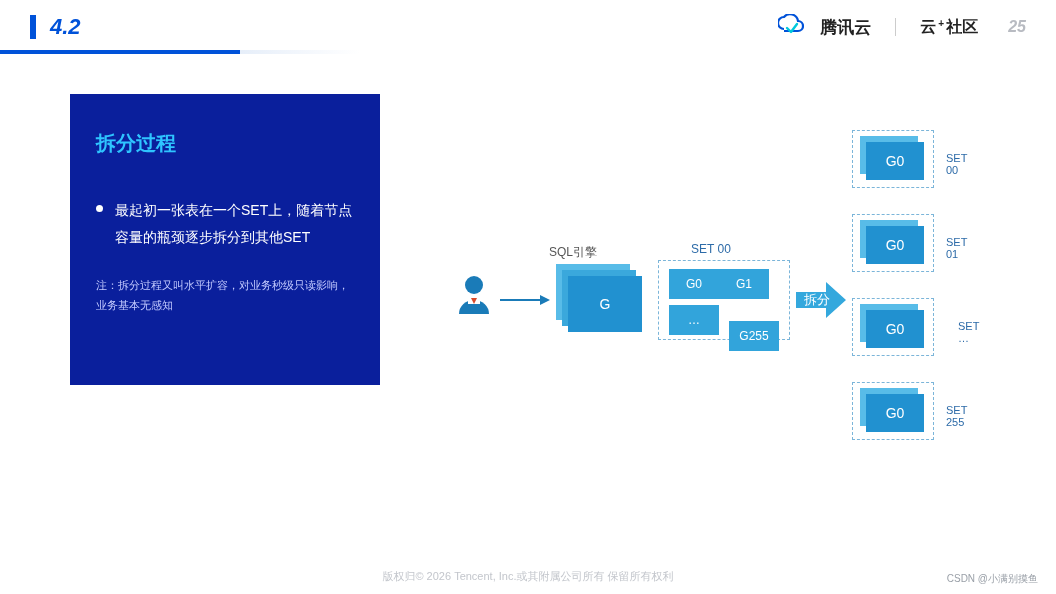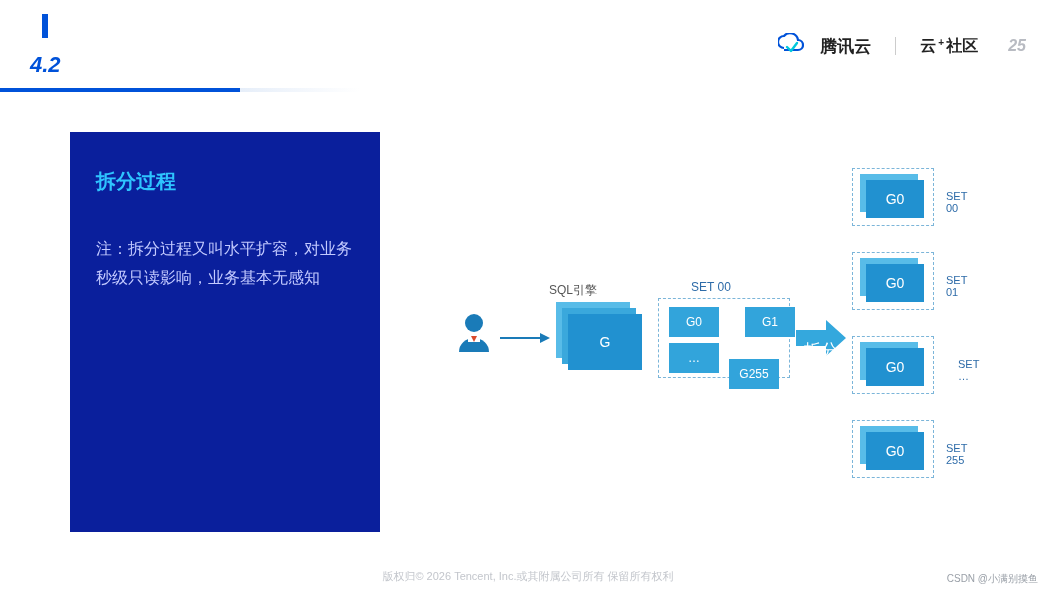--- a/index.html
+++ b/index.html
@@ -2,44 +2,44 @@
 <html><head>
 <meta charset="utf-8">
 <style>
   * { margin: 0; padding: 0; box-sizing: border-box; }
   body {
     width: 1056px; height: 594px;
     font-family: "Microsoft YaHei", "PingFang SC", Arial, sans-serif;
     background: #fff; color: #333; position: relative; overflow: hidden;
   }
   .header { display:flex; align-items:center; padding: 14px 30px 0 30px; }
-  .title-bar { display:flex; align-items:center; gap:14px;flex-direction:column; }
+  .title-bar { display:flex; align-items:center; gap:14px; }
   .blue-accent { width:6px; height:24px; background:#0052d9; }
   .section-num { color:#0052d9; font-size:22px; font-style:italic; font-weight:700; }
   .section-title { color:#0052d9; font-size:22px; font-weight:700; }
   .spacer { flex:1; }
   .brand { display:flex; align-items:center; gap:16px; color:#222; font-weight:600; }
   .brand-divider { width:1px; height:18px; background:#ccc; margin:0 8px; }
   .yun-text { display:flex; align-items:center; font-size:16px; gap:2px; }
   .plus { font-size:10px; transform:translateY(-4px); }
   .page-num { color:#b8bbc2; font-style:italic; margin-left:14px; font-size:16px; }
   .header-underline {
     margin-top:10px; height:4px;
     background:linear-gradient(to right, #0052d9 0, #0052d9 240px, #e6eef9 240px, transparent 360px);
   }
 
   .content { display:flex; padding:40px 36px 0 70px; gap:36px; }
   .sidebar {
-    width:310px; height:400px; background:#0a1f9c; color:#fff;
+    width:310px; height:291px; background:#0a1f9c; color:#fff;
     padding:36px 26px; position:relative;
   }
   .sidebar-title { color:#2ec4ff; font-size:20px; font-weight:600; margin-bottom:40px; }
   .bullet-item { display:flex; gap:12px; margin-bottom:26px; line-height:1.9; font-size:14px; }
   .bullet-dot { width:7px; height:7px; border-radius:50%; background:#fff; margin-top:8px; flex-shrink:0; }
-  .note { font-size:16px; color:#c3caff; line-height:1.8; }
+  .note { font-size:11px; color:#c3caff; line-height:1.8; }
 
   .diagram { position:relative; flex:1; height:420px; }
   .label { font-size:12px; color:#555; position:absolute; }
 
   .user-icon { position:absolute; left:40px; top:180px; }
   .arrow { position:absolute; }
 
   .stack { position:absolute; }
   .card {
     position:absolute; background:#2191d0; color:#fff; text-align:center;
@@ -85,20 +85,24 @@
     </span>
     <span class="page-num">25</span>
   </div>
 </div>
 <div class="header-underline"></div>
 
 <div class="content">
 
   <div class="sidebar">
     <div class="sidebar-title">拆分过程</div>
+    <div class="bullet-item">
+      <div class="bullet-dot"></div>
+      <div>最起初一张表在一个SET上，随着节点容量的瓶颈逐步拆分到其他SET</div>
+    </div>
     <div class="note">注：拆分过程又叫水平扩容，对业务秒级只读影响，业务基本无感知</div>
   </div>
 
   <div class="diagram">
 
     <div class="label" style="left:133px; top:150px;">SQL引擎</div>
 
     <div class="user-icon">
       <svg width="36" height="40" viewBox="0 0 36 40">
         <circle cx="18" cy="11" r="9" fill="#1a7bb8"></circle>
@@ -117,30 +121,30 @@
 
     <div class="stack" style="left:140px; top:170px;">
       <div class="card" style="left:0; top:0; width:74px; height:56px; background:#58bce8;"></div>
       <div class="card" style="left:6px; top:6px; width:74px; height:56px; background:#3aa8dc;"></div>
       <div class="card" style="left:12px; top:12px; width:74px; height:56px;">G</div>
     </div>
 
     <div class="label" style="left:275px; top:148px; color:#2d6ba8;">SET 00</div>
     <div class="dashed-box" style="left:242px; top:166px; width:132px; height:80px;">
       <div class="card small-card" style="left:10px; top:8px;">G0</div>
-      <div class="card small-card" style="left:86px; top:8px;text-align:right;">G1</div>
+      <div class="card small-card" style="left:60px; top:8px;text-align:right;">G1</div>
       <div class="card small-card" style="left:10px; top:44px;">…</div>
       <div class="card small-card" style="left:70px; top:60px;">G255</div>
     </div>
 
     <div class="arrow" style="left:380px; top:186px;">
       <svg width="50" height="40" viewBox="0 0 50 40">
         <path d="M0 12 L30 12 L30 2 L50 20 L30 38 L30 28 L0 28 Z" fill="#34a8dd"></path>
       </svg>
-      <div style="position:absolute; left:8px; top:21px; color:#fff; font-size:17px;">拆分</div>
+      <div style="position:absolute; left:8px; top:11px; color:#fff; font-size:13px;">拆分</div>
     </div>
 
     <div class="set-group" style="left:436px; top:36px;">
       <div class="dashed-box" style="left:0; top:0; width:82px; height:58px;"></div>
       <div class="card" style="left:8px; top:6px; width:58px; height:38px; background:#58bce8;"></div>
       <div class="card" style="left:14px; top:12px; width:58px; height:38px;">G0</div>
       <div class="set-row-label" style="position:absolute; left:94px; top:22px;">SET 00</div>
     </div>
     <div class="set-group" style="left:436px; top:120px;">
       <div class="dashed-box" style="left:0; top:0; width:82px; height:58px;"></div>

